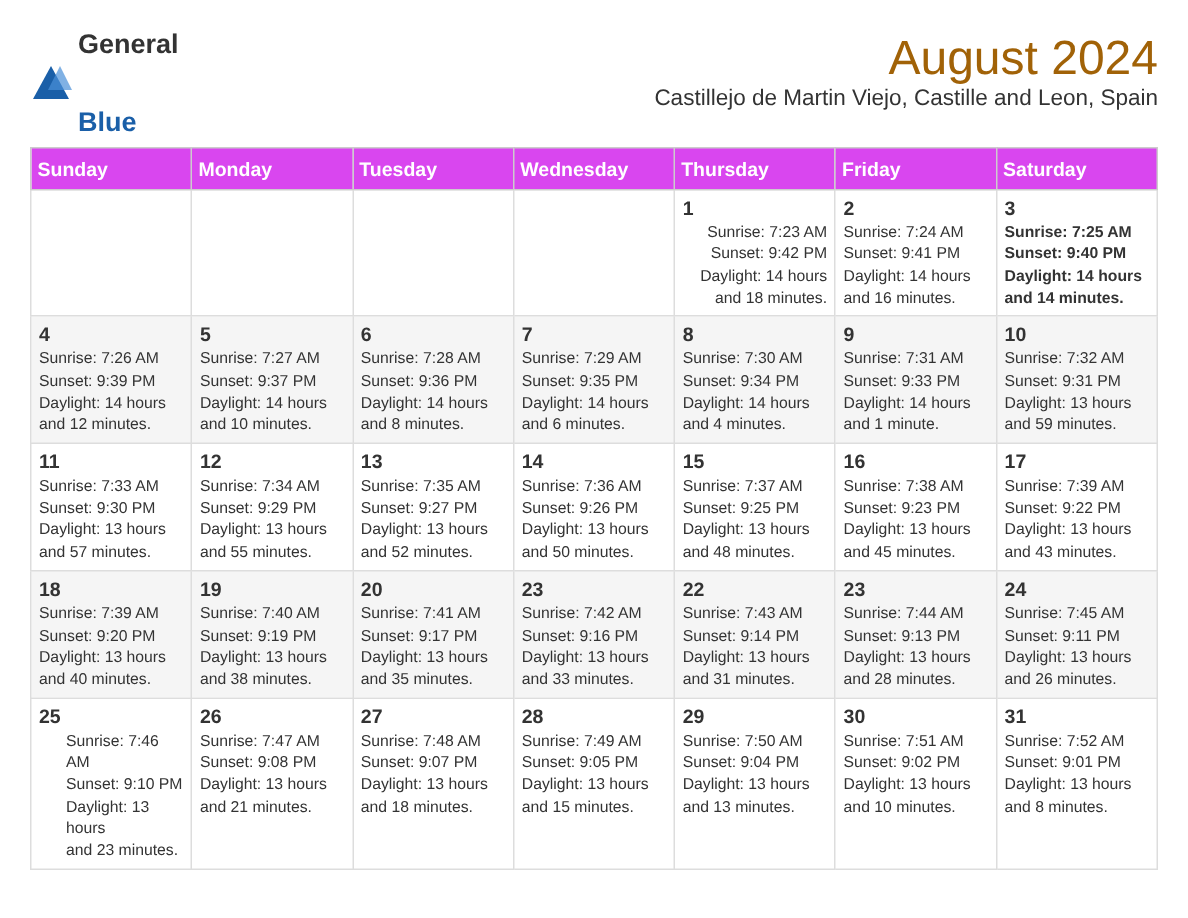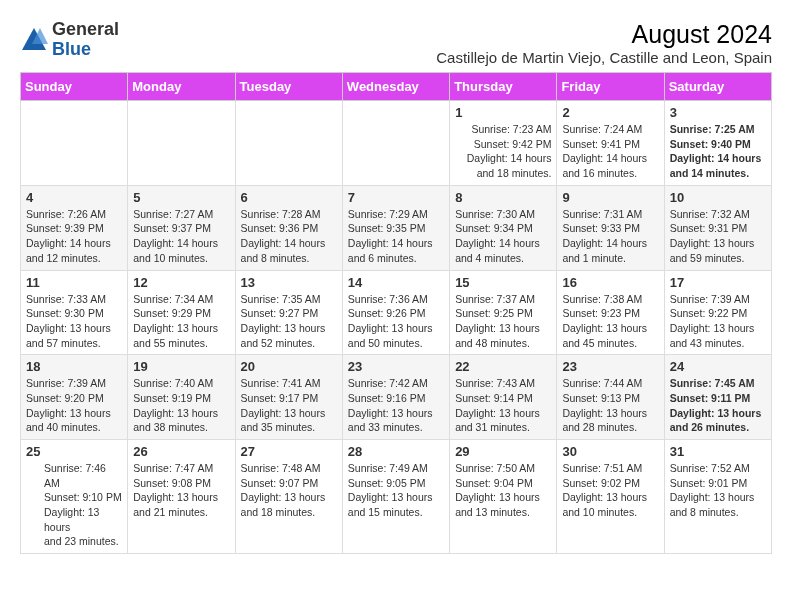--- a/index.html
+++ b/index.html
@@ -17,43 +17,44 @@
       margin-bottom: 6px;
     }
     .logo-area {
       display: flex;
       align-items: center;
     }
     .logo-text {
       display: flex;
       flex-direction: column;
       line-height: 1.1;
+      gap: 32px;
     }
     .logo-general {
       font-size: 18px;
       font-weight: bold;
       color: #333;
     }
     .logo-blue {
       font-size: 18px;
       font-weight: bold;
       color: #1a5fa8;
     }
     .logo-icon {
       width: 28px;
       height: 28px;
       margin-right: 4px;
     }
     .title-area {
       text-align: right;
     }
     .month-year {
-      font-size: 25px;
+      font-size: 32px;
       font-weight: normal;
-      color: #000000;
+      color: #a16207;
     }
     .location {
       font-size: 15px;
       color: #333;
     }
     .calendar {
       width: 100%;
       border-collapse: collapse;
       margin-top: 6px;
     }
@@ -293,21 +294,21 @@
         </td>
         <td>
           <span class="day-number">23</span>
           <div class="day-info" style="white-space: pre-line;">Sunrise: 7:44 AM
 Sunset: 9:13 PM
 Daylight: 13 hours
 and 28 minutes.</div>
         </td>
         <td>
           <span class="day-number">24</span>
-          <div class="day-info" style="white-space: pre-line; font-weight: bold;">Sunrise: 7:45 AM
+          <div class="day-info" style="white-space: pre-line;">Sunrise: 7:45 AM
 Sunset: 9:11 PM
 Daylight: 13 hours
 and 26 minutes.</div>
         </td>
       </tr>
       <tr>
         <td>
           <span class="day-number">25</span>
           <div class="day-info" style="white-space: pre-line; margin-left: 18px;">Sunrise: 7:46 AM
 Sunset: 9:10 PM

